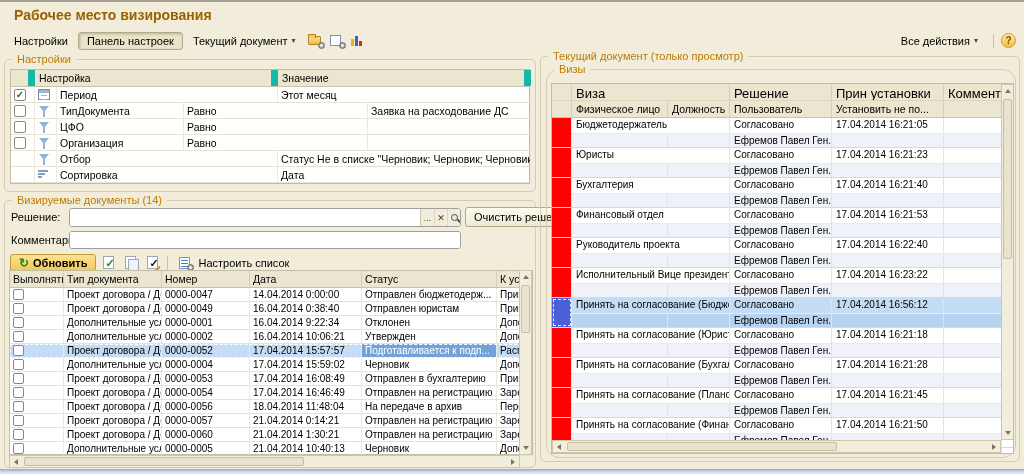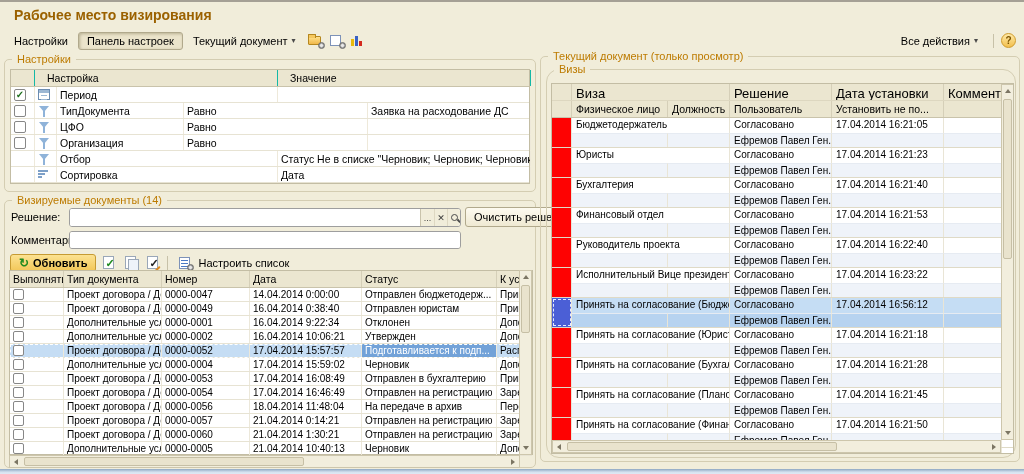--- a/index.html
+++ b/index.html
@@ -34,21 +34,21 @@
   .ic-report .b3{height:5px;background:#d42a1e;}
 
   
   .group{position:absolute;border:1px solid #d4cdb2;border-radius:5px;}
   .gcap{position:absolute;top:-8px;left:7px;background:#f1edda;padding:0 5px;color:#bd7b00;height:14px;line-height:14px;white-space:nowrap;}
 
   
   #g-settings{left:4px;top:57px;width:532px;height:133px;}
   #stbl{position:absolute;left:5px;top:9px;width:520px;border:1px solid #c3bda4;background:#fff;font-size:10.5px;}
   .sh{display:grid;grid-template-columns:24px 243px 253px;height:17px;background:#ebe6d0;border-bottom:1px solid #c9c3ab;}
-  .sh>div{padding:2px 4px;border-right:1px solid #14b8a6;white-space:nowrap;overflow:hidden;margin-left:8px;}
+  .sh>div{padding:2px 4px;border-right:7px solid #14b8a6;white-space:nowrap;overflow:hidden;}
   .srow{display:grid;height:16px;border-bottom:1px solid #e7e3d3;align-items:center;}
   .srow.a{grid-template-columns:24px 22px 221px 253px;}
   .srow.b{grid-template-columns:24px 22px 127px 184px 163px;}
   .srow>div{padding:0 3px;white-space:nowrap;overflow:hidden;height:100%;display:flex;align-items:center;border-right:1px solid #eee9da;}
   .cb{width:12px;height:12px;border:1px solid #878787;background:#fff;border-radius:2px;display:inline-flex;align-items:center;justify-content:center;font-size:10px;line-height:1;color:#1c6e1c;font-weight:bold;}
 
   
   .sico{width:13px;height:12px;position:relative;display:inline-block;flex:none;}
   .ic-cal{position:absolute;left:0;top:0;width:12px;height:11px;background:#fff;border:1px solid #6b8cb0;}
   .ic-cal::before{content:"";position:absolute;left:0;top:0;width:10px;height:3px;background:#9db8d4;}
@@ -178,20 +178,21 @@
       <div class="srow a">
         <div>
             <span class="cb">✓</span>
           </div>
         <div>
             <span class="sico">
               <span class="ic-cal"></span>
             </span>
           </div>
         <div>Период</div>
+        <div>Этот месяц</div>
       </div>
       <div class="srow b">
         <div>
             <span class="cb"></span>
           </div>
         <div>
             <span class="sico">
               <span class="ic-funnel"></span>
             </span>
           </div>
@@ -454,21 +455,21 @@
 
   <div class="group" id="g-current">
     <span class="gcap">Текущий документ (только просмотр)</span>
     <div id="g-visas">
       <span class="gcap">Визы</span>
       <div id="vtbl">
         <div class="vh1">
           <div></div>
           <div>Виза</div>
           <div>Решение</div>
-          <div>Дата установки</div>
+          <div>Прин установки</div>
           <div>Комментарий</div>
         </div>
         <div class="vh2">
           <div></div>
           <div>Физическое лицо</div>
           <div>Должность</div>
           <div>Пользователь</div>
           <div>Установить не по...</div>
           <div></div>
         </div>

